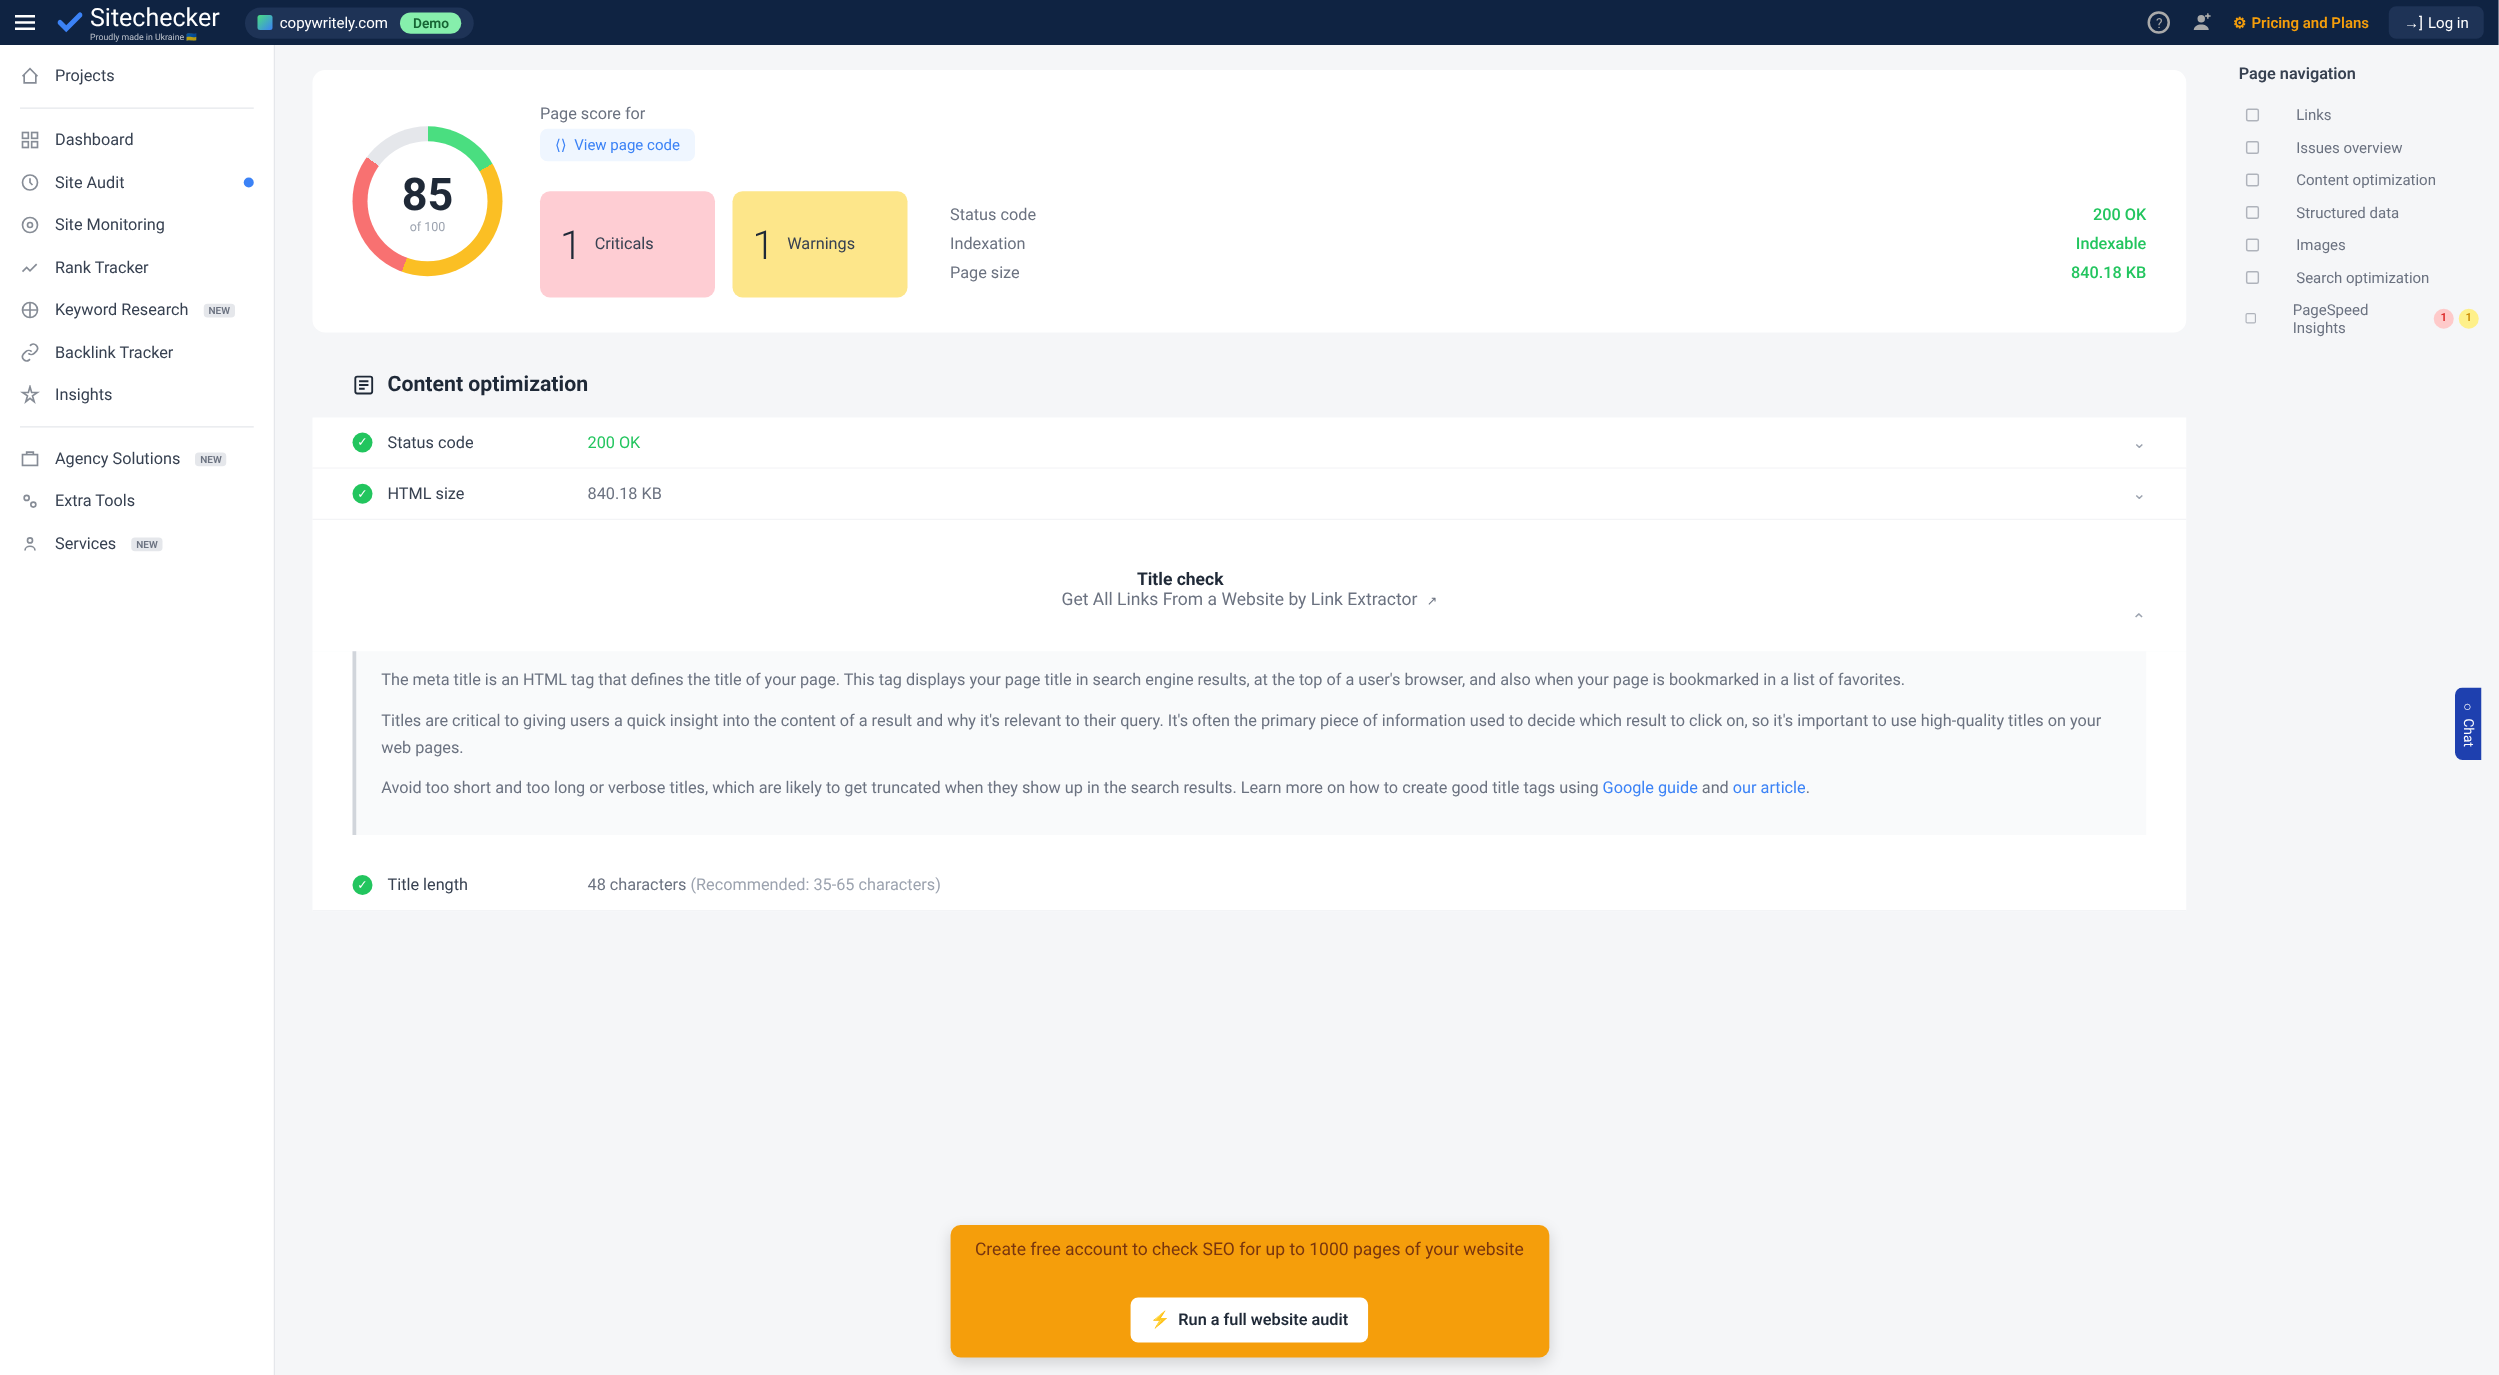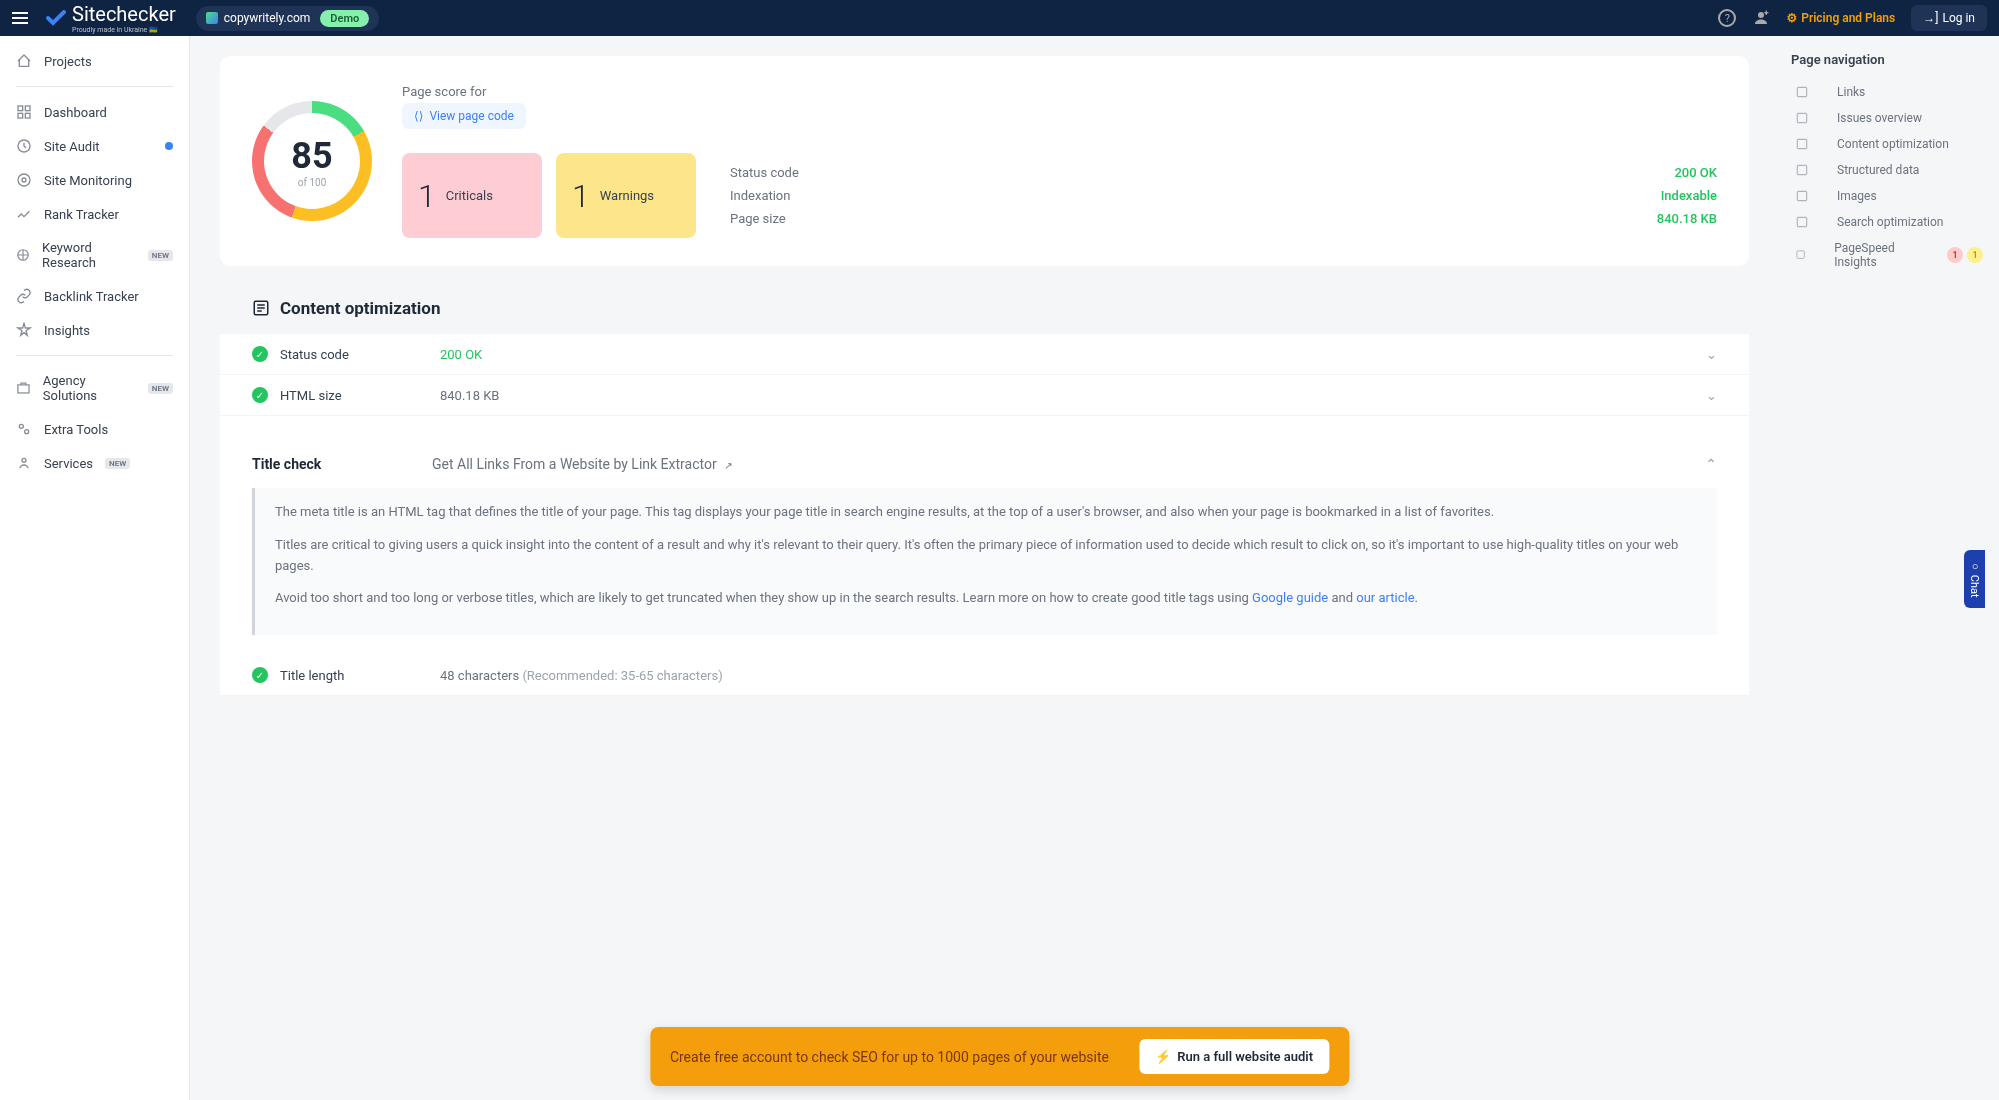--- a/index.html
+++ b/index.html
@@ -13,21 +13,21 @@
 .logo-sub { font-size:7px; opacity:.7; }
 .domain-pill { background:#1e3356; border-radius:14px; padding:4px 10px; display:flex; align-items:center; margin-left:20px; font-size:12px; }
 .domain-dot { width:12px; height:12px; background:linear-gradient(135deg,#4ade80,#3b82f6); border-radius:2px; margin-right:6px; }
 .demo-badge { background:#86efac; color:#166534; padding:2px 10px; border-radius:10px; font-size:11px; margin-left:10px; font-weight:600; }
 .topbar-right { margin-left:auto; display:flex; align-items:center; gap:16px; }
 .help-icon,.adduser-icon { width:18px; height:18px; border:2px solid #aaa; border-radius:50%; display:flex; align-items:center; justify-content:center; font-size:11px; color:#aaa; }
 .pricing { color:#f59e0b; font-size:12px; font-weight:600; display:flex; align-items:center; gap:4px; }
 .login-btn { background:#1e3356; padding:6px 12px; border-radius:6px; font-size:12px; display:flex; align-items:center; gap:4px; cursor:pointer; }
 
 .layout { display:flex; height:calc(100vh - 36px); }
-.sidebar { width:190px; background:#fff; border-right:1px solid #e5e7eb; padding:8px 0; overflow-y:auto; }
+.sidebar { width:220px; background:#fff; border-right:1px solid #e5e7eb; padding:8px 0; overflow-y:auto; }
 .side-item { display:flex; align-items:center; padding:9px 16px; font-size:13px; color:#374151; cursor:pointer; gap:12px; }
 .side-icon { width:16px; height:16px; opacity:.6; }
 .side-divider { height:1px; background:#e5e7eb; margin:8px 16px; }
 .new-badge { font-size:8px; background:#e5e7eb; padding:1px 4px; border-radius:3px; color:#6b7280; font-weight:600;text-align:center; }
 .side-dot { width:8px; height:8px; background:#3b82f6; border-radius:50%; margin-left:auto; }
 
 .main { flex:1; overflow-y:auto; padding:20px 30px 100px; position:relative; }
 .card { background:#fff; border-radius:10px; padding:28px 32px; margin-bottom:24px; }
 .score-row { display:flex; align-items:center; gap:30px; }
 .score-circle { width:120px; height:120px; position:relative; }
@@ -53,40 +53,40 @@
 
 .section-head { display:flex; align-items:center; gap:10px; font-size:17px; font-weight:700; color:#1f2937; padding:8px 32px 16px; }
 .general-head { font-size:15px; font-weight:700; color:#1f2937; padding:20px 32px 10px; background:#fff; border-radius:10px 10px 0 0; }
 .check-row { display:flex; align-items:center; padding:12px 32px; background:#fff; border-bottom:1px solid #f3f4f6; font-size:13px; }
 .check-icon { width:16px; height:16px; background:#22c55e; border-radius:50%; margin-right:12px; display:flex; align-items:center; justify-content:center; color:#fff; font-size:10px; }
 .check-label { width:160px; color:#374151; }
 .check-val { color:#6b7280; }
 .check-val.ok { color:#22c55e; }
 .chevron { margin-left:auto; color:#9ca3af; }
 
-.title-head { display:flex; align-items:center; padding:16px 32px; background:#fff; font-size:14px; }
+.title-head { display:flex; align-items:center; padding:16px 32px; background:#fff; font-size:14px;flex-direction:column; }
 .title-label { font-weight:700; color:#1f2937; width:180px; }
 .title-val { color:#6b7280; flex:1; }
 .ext-icon { font-size:10px; margin-left:4px; }
 .title-desc { background:#fff; padding:0 32px 20px; }
 .desc-box { border-left:3px solid #d1d5db; padding:14px 20px; background:#f9fafb; font-size:13px; color:#6b7280; line-height:1.6; }
 .desc-box p { margin-bottom:12px; }
 .desc-box a { color:#3b82f6; text-decoration:none; }
 .recommend { color:#9ca3af; }
 
 .rightbar { width:220px; padding:16px 12px; }
 .rb-title { font-size:13px; font-weight:600; color:#374151; margin-bottom:12px; }
 .rb-item { display:flex; align-items:center; gap:28px; padding:6px 4px; font-size:12px; color:#6b7280; cursor:pointer; }
 .rb-icon { width:14px; opacity:.5; }
 .rb-badges { margin-left:auto; display:flex; gap:4px; }
 .rb-badge { width:16px; height:16px; border-radius:50%; font-size:9px; display:flex; align-items:center; justify-content:center; font-weight:600; }
 .rb-badge.red { background:#fecaca; color:#dc2626; }
 .rb-badge.yel { background:#fef08a; color:#ca8a04; }
 
-.banner { position:fixed; bottom:14px; left:50%; transform:translateX(-50%); background:#f59e0b; border-radius:8px; padding:12px 20px; display:flex; align-items:center; gap:30px; box-shadow:0 4px 12px rgba(0,0,0,.15); }
+.banner { position:fixed; bottom:14px; left:50%; transform:translateX(-50%); background:#f59e0b; border-radius:8px; padding:12px 20px; display:flex; align-items:center; gap:30px; box-shadow:0 4px 12px rgba(0,0,0,.15);flex-direction:column; }
 .banner-text { color:#78350f; font-size:14px; }
 .banner-btn { background:#fff; padding:10px 16px; border-radius:6px; font-size:13px; font-weight:600; color:#1f2937; display:flex; align-items:center; gap:6px; cursor:pointer; }
 .chat-btn { position:fixed; right:14px; top:50%; background:#1e40af; color:#fff; writing-mode:vertical-rl; padding:10px 4px; border-radius:6px 0 0 6px; font-size:11px; cursor:pointer; }
 svg { display:block; }
 </style>
 </head>
 <body>
 
 <div class="topbar">
   <div class="menu-icon">

